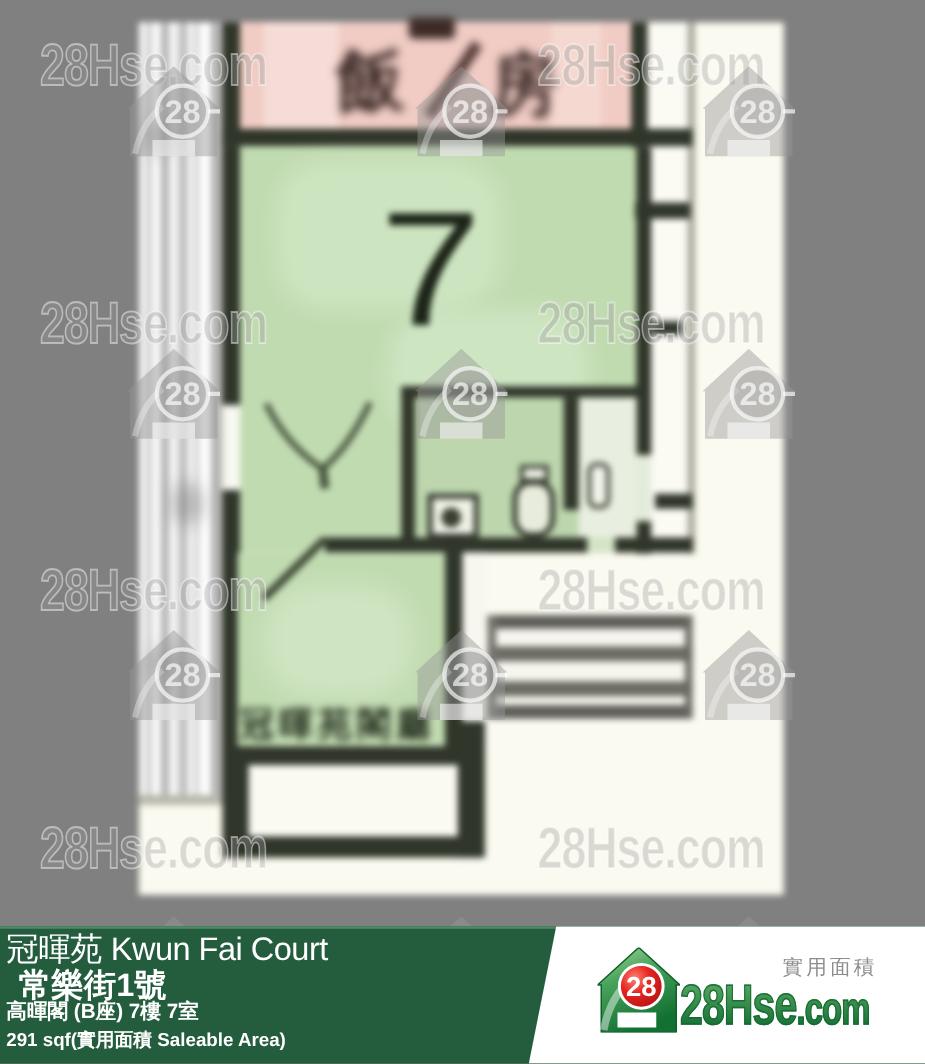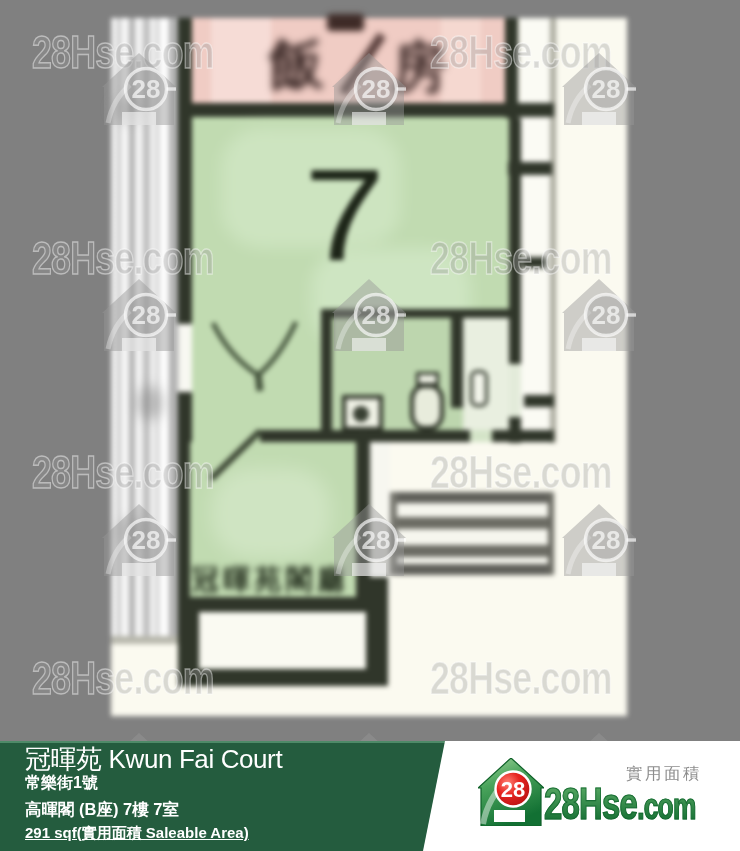--- a/index.html
+++ b/index.html
@@ -11,21 +11,21 @@
   .wall{background:#30362a;}
   
   #wm{position:absolute;left:0;top:0;width:740px;height:851px;filter:blur(0.6px);}
   .wmt{position:absolute;font-weight:bold;font-size:47px;line-height:1;
        letter-spacing:-1px;
        color:rgba(152,152,152,0.34);-webkit-text-stroke:1.5px rgba(255,255,255,0.45);
        transform:scaleX(0.76);transform-origin:left top;white-space:nowrap;}
   .wmi{position:absolute;width:74px;height:74px;}
   #bar{position:absolute;left:0;top:741px;width:740px;height:110px;
        background:#245c3e;border-top:2px solid #4e8a68;box-sizing:border-box;}
-  .bt{position:absolute;color:#fff;font-weight:bold;white-space:nowrap;line-height:1;margin-left:20px;}
+  .bt{position:absolute;color:#fff;font-weight:bold;white-space:nowrap;line-height:1;}
   #logowhite{position:absolute;left:0;top:741px;width:740px;height:110px;
        background:#fff;clip-path:polygon(445px 0,740px 0,740px 110px,423px 110px);}
 </style>
 </head>
 <body>
 
 <div id="plan">
 
   <div class="abs" style="left:0;top:0;width:516px;height:698px;background:#fbfaf0;"></div>
 
@@ -179,23 +179,23 @@
   <svg class="wmi" style="left:332px;top:733px;">
       <use href="#wmhouse"></use>
     </svg>
   <svg class="wmi" style="left:562px;top:733px;">
       <use href="#wmhouse"></use>
     </svg>
 </div>
 
 <div id="bar"></div>
 <div class="bt" style="left:5px;top:746px;font-size:26px;font-weight:normal;letter-spacing:-0.4px;">冠暉苑 Kwun Fai Court</div>
-<div class="bt" style="left:5px;top:775px;font-size:16px;">常樂街1號</div>
+<div class="bt" style="left:15px;top:775px;font-size:26px;">常樂街1號</div>
 <div class="bt" style="left:5px;top:801px;font-size:16.5px;">高暉閣 (B座) 7樓 7室</div>
-<div class="bt" style="left:5px;top:825px;font-size:15px;text-decoration:underline;">291 sqf(實用面積 Saleable Area)</div>
+<div class="bt" style="left:5px;top:825px;font-size:15px;">291 sqf(實用面積 Saleable Area)</div>
 
 <div id="logowhite">
   <svg style="position:absolute;left:478px;top:17px;" width="66" height="68" viewBox="0 0 66 68">
     <defs>
       <linearGradient id="hg" x1="0" y1="0" x2="0.4" y2="1">
         <stop offset="0" stop-color="#a8d8a0"></stop>
         <stop offset="0.4" stop-color="#4aa45c"></stop>
         <stop offset="1" stop-color="#127033"></stop>
       </linearGradient>
       <radialGradient id="rg" cx="0.35" cy="0.32" r="0.85">

